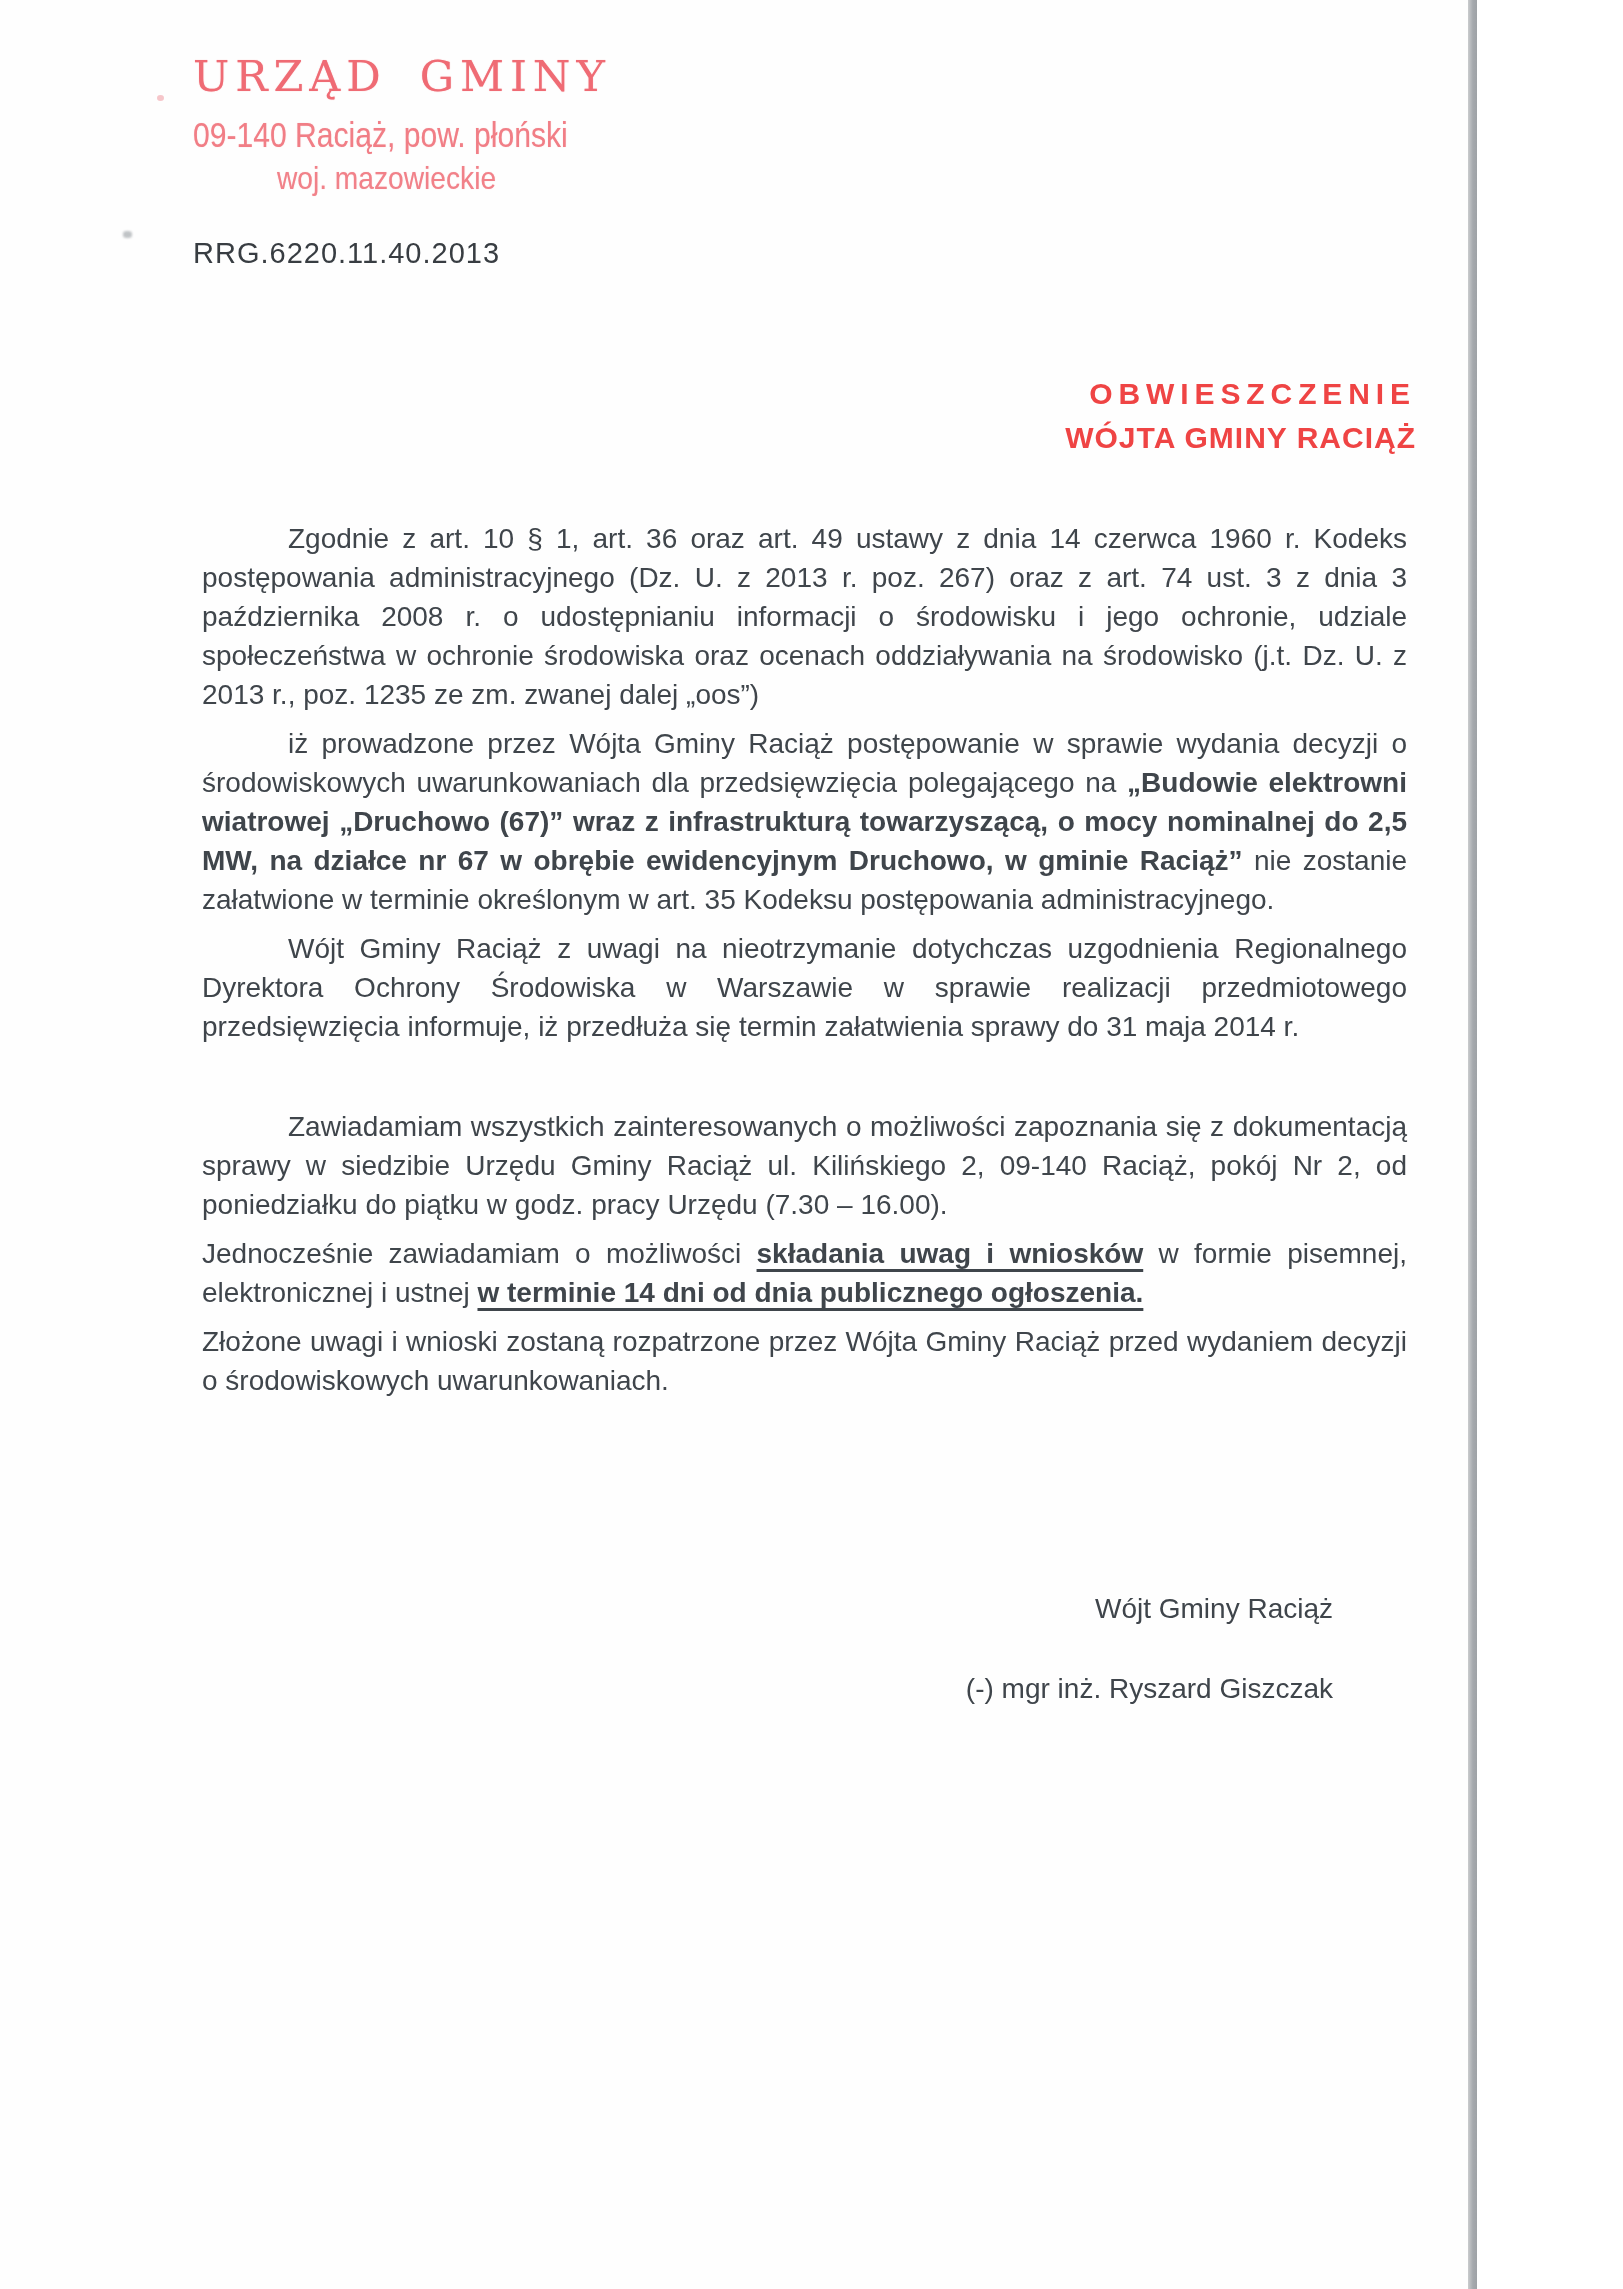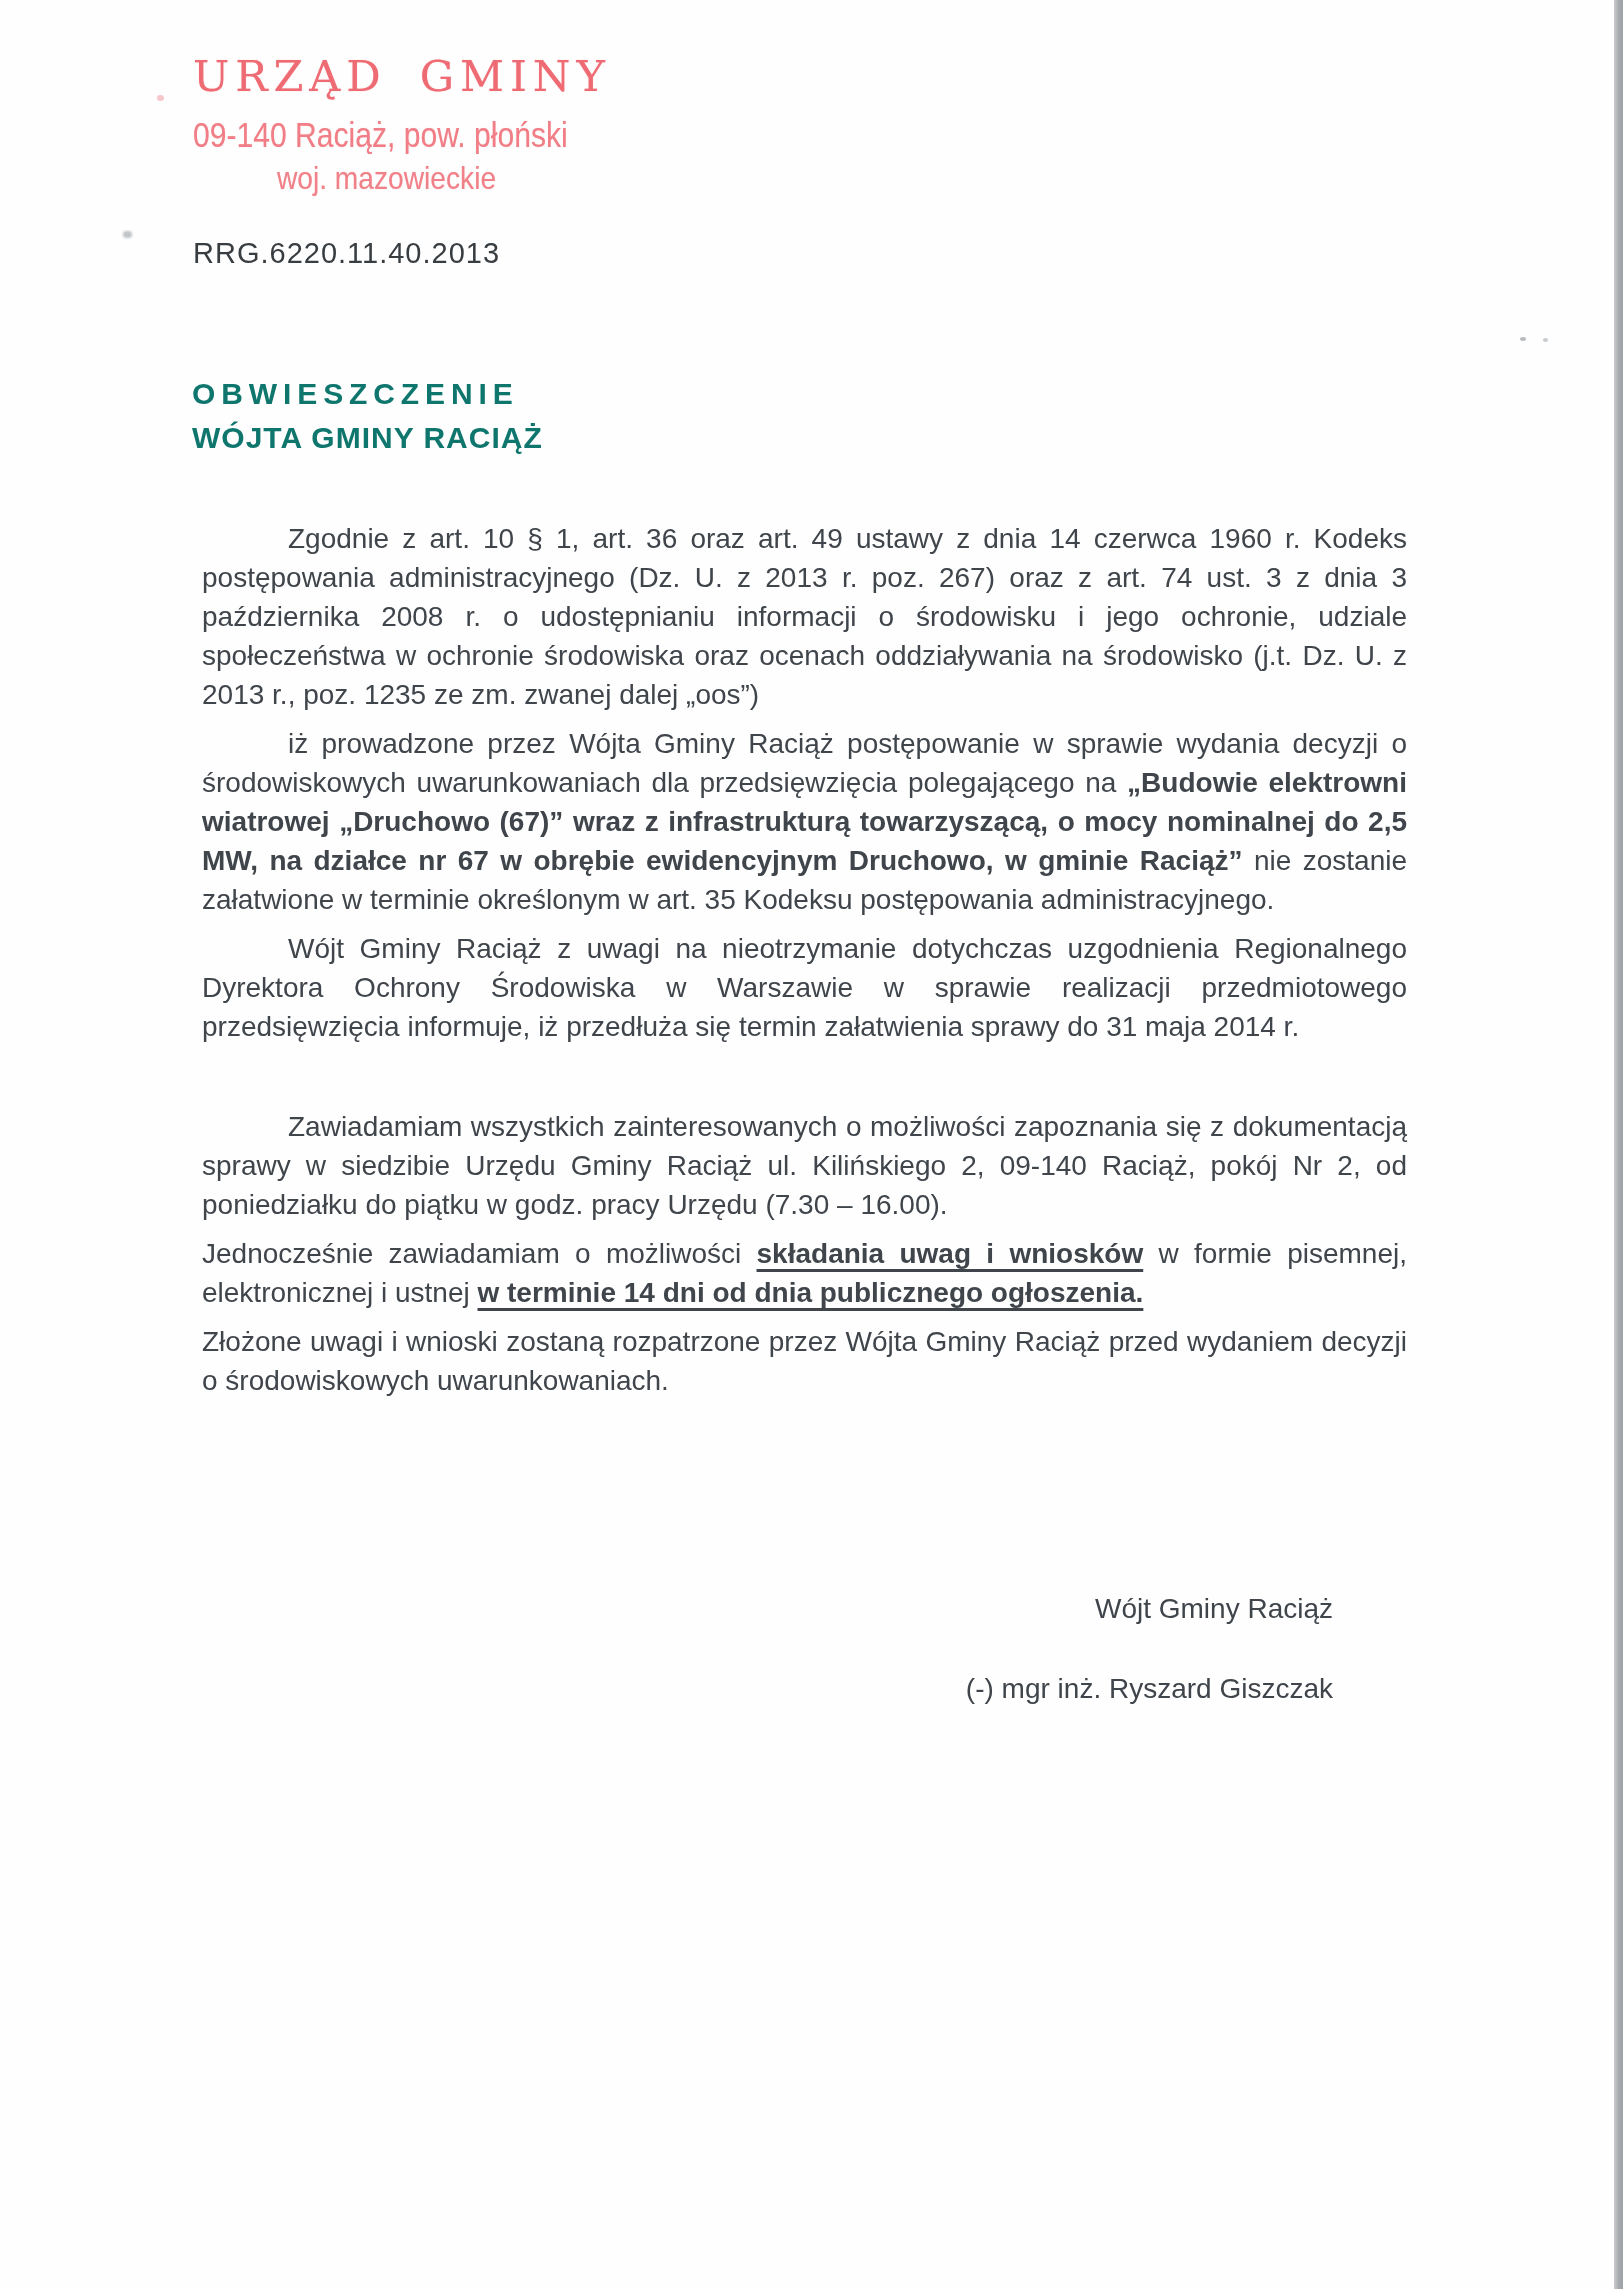--- a/index.html
+++ b/index.html
@@ -1,18 +1,18 @@
 <!DOCTYPE html>
 <html><head>
 <meta charset="utf-8">
 <style>
   html,body { margin:0; padding:0; background:#ffffff; }
   .page {
-    position:relative; width:1623px; height:2290px; background:#fefefe;
-    font-family:"Liberation Sans", sans-serif; color:#3f454b; overflow:hidden;
+    position:relative; width:1429px; height:2290px; background:#fefefe;
+    font-family:"Liberation Sans", sans-serif; color:#3f454b; overflow:hidden;padding-left:48px;
   }
 
   
   .stamp { position:absolute; left:193px; top:51px; width:392px; color:#ee5f69; }
   .stamp-l1 {
     font-family:"DejaVu Serif", serif; font-size:43px; line-height:51px;
     letter-spacing:5.9px; word-spacing:13.7px; white-space:nowrap; opacity:.92;
     text-shadow:0 0 1px rgba(238,95,105,.55);
   }
   .stamp-l2 {
@@ -28,22 +28,22 @@
 
   .dateline {
     position:absolute; top:208px; left:192px; width:1224px; text-align:right;
     font-family:"Liberation Serif", serif; font-size:31px; color:#31373c;
   }
   .refno {
     position:absolute; top:237px; left:193px;
     font-size:29px; letter-spacing:1px; color:#383d42;
   }
 
-  .title { position:absolute; top:374px; left:192px; width:1224px; text-align:left;
-           font-weight:bold; color:#0f766e; }
+  .title { position:absolute; top:374px; left:192px; width:1224px; text-align:right;
+           font-weight:bold; color:#ef4444; }
   .title-l1 { font-size:30px; letter-spacing:5.9px; line-height:39px; }
   .title-l2 { font-size:30px; letter-spacing:1px; line-height:39px; margin-top:4.9px; }
 
   .body {
     position:absolute; top:509px; left:192px; width:1225px;
     font-size:28px; line-height:39px; text-align:justify; color:#3f454b;
   }
   .body p { margin:10px; }
   .ind { text-indent:86px; }
   .subheading { text-align:center; font-weight:bold; margin:31px 0 39px 0;

